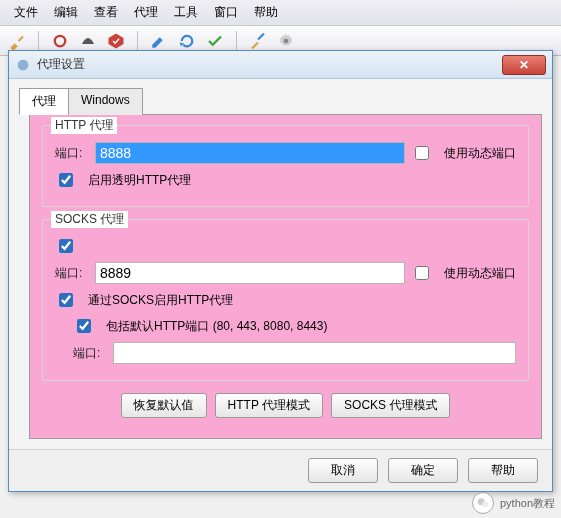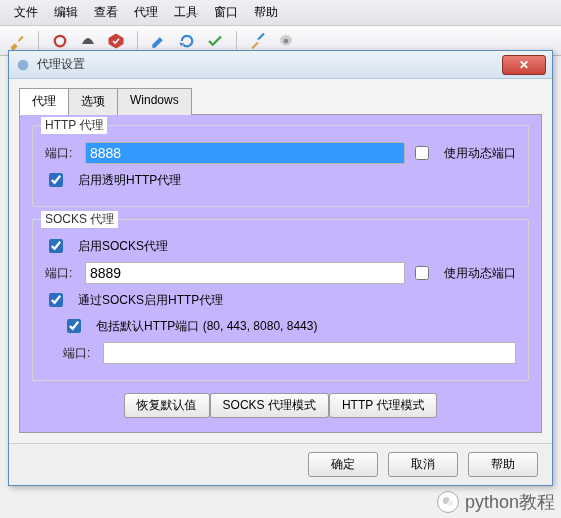--- a/index.html
+++ b/index.html
@@ -20,41 +20,41 @@
 .titlebar { height:28px; background:linear-gradient(#ecf2f8,#d5e3f1); display:flex; align-items:center; padding:0 6px; border-bottom:1px solid #b5c7da; position:relative; }
 .titlebar .ticon-dlg { width:16px; height:16px; margin-right:6px; opacity:.7; }
 .titlebar .title { flex:1; color:#333; }
 .closebtn { width:44px; height:20px; background:linear-gradient(#e97f74,#c8443a); border:1px solid #8a2e26; border-radius:3px; display:flex; align-items:center; justify-content:center; color:#fff; font-weight:bold; font-size:12px; cursor:pointer; }
 .bodyarea { padding:8px 10px 10px; }
 
 
 .tabbar { display:flex; border-bottom:1px solid #9c9c9c; }
 .tab { padding:4px 12px 4px; border:1px solid #9c9c9c; border-bottom:none; background:#eaeaea; margin-right:-1px; position:relative; top:1px; cursor:default; }
 .tab.active { background:#fff; top:1px; border-bottom:1px solid #fff; }
-.tabpage { border:1px solid #9c9c9c; border-top:none; background:#c4b5fd; padding:10px 12px 14px; }
+.tabpage { border:1px solid #9c9c9c; border-top:none; background:#f9a8d4; padding:10px 12px 20px;margin-left:10px; }
 
 
 .groupbox { border:1px solid #d5d5d5; border-radius:2px; padding:10px 12px; margin-bottom:12px; position:relative; }
 .grouplabel { position:absolute; top:-9px; left:8px; background:#fff; padding:0 4px; color:#333; }
 
 .row { display:flex; align-items:center; margin:6px 0; gap:6px; }
 .lbl { min-width:34px; color:#222; }
 input[type=text] { border:1px solid #b5b5b5; height:22px; padding:1px 4px; font-size:14px; }
 input[type=text].sel { background:#3399ff; color:#fff; }
 input[type=checkbox] { width:14px; height:14px; accent-color:#2b6fbf; }
 .chk { display:flex; align-items:center; gap:12px; }
 .indent { margin-left:18px; }
 
 
-.btnrow { display:flex; justify-content:center; margin-top:8px;align-items:flex-end; }
+.btnrow { display:flex; justify-content:center; gap:8px; margin-top:8px;align-items:flex-end; }
 .wbtn { background:linear-gradient(#fdfdfd,#e6e6e6); border:1px solid #9a9a9a; border-radius:3px; padding:3px 12px; font-size:12px; cursor:pointer; }
 .footer { display:flex; justify-content:flex-end; gap:10px; padding:8px 14px; border-top:1px solid #d0d0d0; background:#efefef; }
 
 
-.watermark { position:absolute; right:6px; bottom:4px; display:flex; align-items:center; gap:6px; color:#666; font-size:18px; }
+.watermark { position:absolute; right:6px; bottom:4px; display:flex; align-items:center; gap:6px; color:#666; font-size:11px; }
 .wmicon { width:22px; height:22px; border:1px solid #aaa; border-radius:50%; display:flex; align-items:center; justify-content:center; background:#fff; }
 .wmicon svg { width:14px; height:14px; }
 </style>
 </head>
 <body>
 
 <div class="menubar">
   <span>文件</span>
   <span>编辑</span>
   <span>查看</span>
@@ -124,21 +124,20 @@
     <span class="ticon-dlg"><svg viewBox="0 0 24 24">
           <path fill="#6b9ac9" d="M4 12a8 8 0 1 1 0 .1z"></path>
         </svg></span>
     <span class="title">代理设置</span>
     <div class="closebtn">✕</div>
   </div>
 
   <div class="bodyarea">
     <div class="tabbar">
       <div class="tab active">代理</div>
-      <div class="tab">选项</div>
       <div class="tab">Windows</div>
     </div>
     <div class="tabpage">
 
       <div class="groupbox">
         <span class="grouplabel">HTTP 代理</span>
         <div class="row">
           <span class="lbl">端口:</span>
           <input type="text" class="sel" style="flex: 1 1 0%;" value="8888">
           <label class="chk">
@@ -152,21 +151,20 @@
             <span>启用透明HTTP代理</span>
           </label>
         </div>
       </div>
 
       <div class="groupbox">
         <span class="grouplabel">SOCKS 代理</span>
         <div class="row">
           <label class="chk">
             <input type="checkbox" checked="" style="">
-            <span>启用SOCKS代理</span>
           </label>
         </div>
         <div class="row">
           <span class="lbl">端口:</span>
           <input type="text" style="flex: 1 1 0%;" value="8889">
           <label class="chk">
             <input type="checkbox" style="">
             <span>使用动态端口</span>
           </label>
         </div>
@@ -183,29 +181,29 @@
           </label>
         </div>
         <div class="row indent">
           <span class="lbl">端口:</span>
           <input type="text" style="flex: 1 1 0%;" value="">
         </div>
       </div>
 
       <div class="btnrow">
         <button class="wbtn">恢复默认值</button>
+        <button class="wbtn">HTTP 代理模式</button>
         <button class="wbtn">SOCKS 代理模式</button>
-        <button class="wbtn">HTTP 代理模式</button>
       </div>
     </div>
   </div>
 
   <div class="footer">
+    <button class="wbtn" style="min-width:70px">取消</button>
     <button class="wbtn" style="min-width:70px">确定</button>
-    <button class="wbtn" style="min-width:70px">取消</button>
     <button class="wbtn" style="min-width:70px">帮助</button>
   </div>
 </div>
 
 <div class="watermark">
   <span class="wmicon">
       <svg viewBox="0 0 24 24">
         <circle cx="9" cy="10" r="6" fill="#ccc"></circle>
         <circle cx="16" cy="14" r="5" fill="#eee"></circle>
       </svg>

